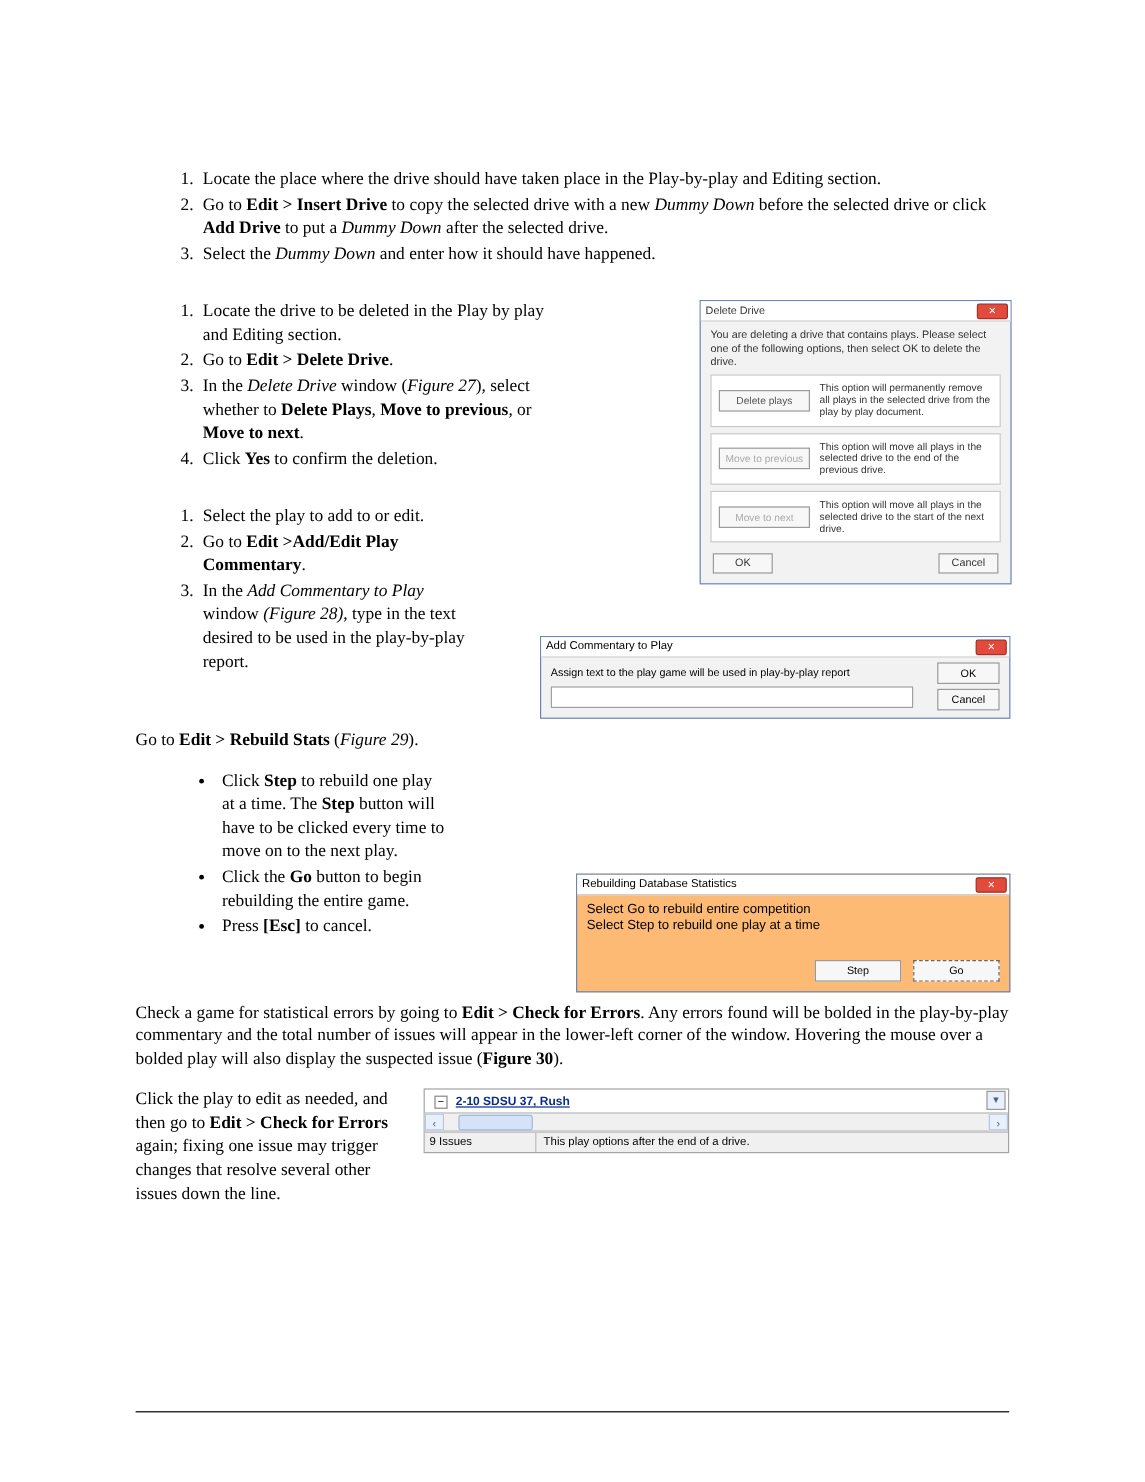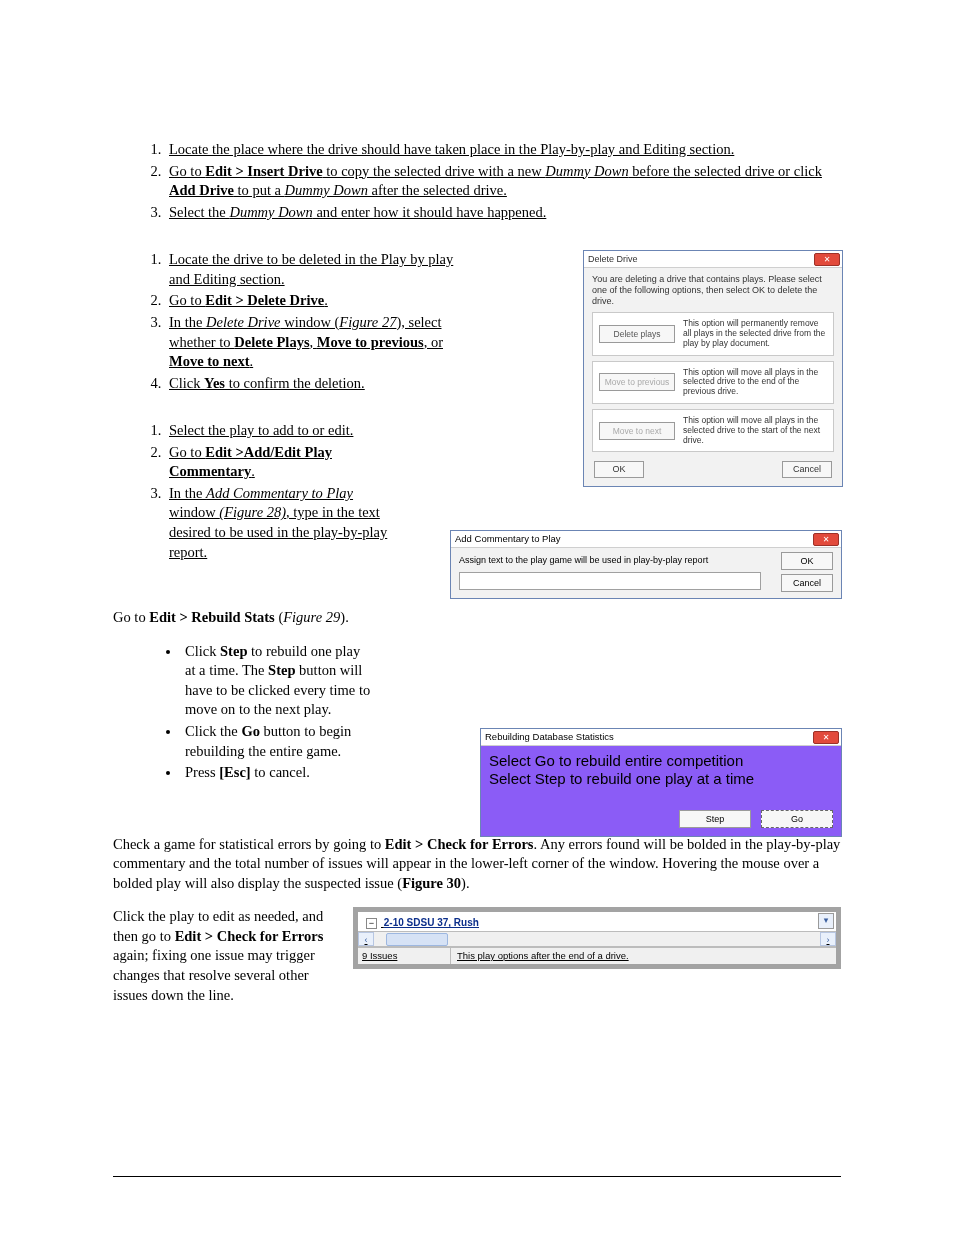--- a/index.html
+++ b/index.html
@@ -23,21 +23,20 @@
     position: absolute;
     left: 113px;
     right: 113px;
     bottom: 58px;
     border-bottom: 1px solid #000;
   }
   ol.numlist {
     list-style: decimal;
     padding-left: 52px;
     margin: 0 0 14px 0;
-    text-decoration: underline;
   }
   ol.numlist li {
     padding-left: 4px;
     margin: 0 0 2px 0;
   }
   ul.bullist {
     list-style: disc;
     padding-left: 68px;
     margin: 0 0 14px 0;
   }
@@ -162,58 +161,57 @@
   .reb-wrap { margin-top: 46px; }
   .reb-left { width: 260px; }
 
   
   .dlg-rebuild {
     position: absolute;
     top: 728px;
     left: 480px;
     width: 360px;
     border: 1px solid #6b85b4;
-    background: #8b5cf6;
+    background: #fdba74;
     font-family: Tahoma, Arial, sans-serif;
     font-size: 10px;
   }
   .dlg-rebuild .titlebar {
     background: #fff; height: 16px; line-height: 16px;
     padding: 0 4px; border-bottom: 1px solid #cfcfcf; position: relative;
     font-size: 9.5px;
   }
   .dlg-rebuild .titlebar .closebox {
     position: absolute; right: 2px; top: 2px;
     width: 24px; height: 11px;
     background: #e24a3b; border: 1px solid #9c3128; border-radius: 2px;
     color: #fff; font-size: 8px; text-align: center; line-height: 11px;
   }
   .dlg-rebuild .body { padding: 6px 8px 8px 8px; }
-  .dlg-rebuild .msg { font-size: 15px; line-height: 1.2; margin-bottom: 22px; }
+  .dlg-rebuild .msg { font-size: 11px; line-height: 1.2; margin-bottom: 22px; }
   .dlg-rebuild .btnrow { display: flex; justify-content: flex-end; gap: 10px; }
   .dlg-rebuild .btnrow .btn {
     width: 70px; height: 16px; line-height: 16px; text-align: center;
     border: 1px solid #9a9a9a; background: #f7f7f7; font-size: 9px;
   }
   .dlg-rebuild .btnrow .btn.dashed { border: 1px dashed #666; }
 
   
   .err-wrap { margin-top: 52px; }
 
   .err-lower { display: flex; gap: 18px; align-items: flex-start; }
   .err-lower .leftcol { width: 222px; }
 
   
   .fig30 {
     flex: 1;
-    border: 5px solid #a3a3a3;
+    border: 1px solid #a3a3a3;
     background: #fff;
     font-family: Tahoma, Arial, sans-serif;
     font-size: 10px;
-    text-decoration: underline;
   }
   .fig30 .tree {
     padding: 4px 4px 2px 8px;
     line-height: 1.3;
     position: relative;
   }
   .fig30 .tree .collapse {
     display: inline-block;
     width: 9px; height: 9px; line-height: 8px;
     border: 1px solid #888; font-size: 9px; text-align: center;

